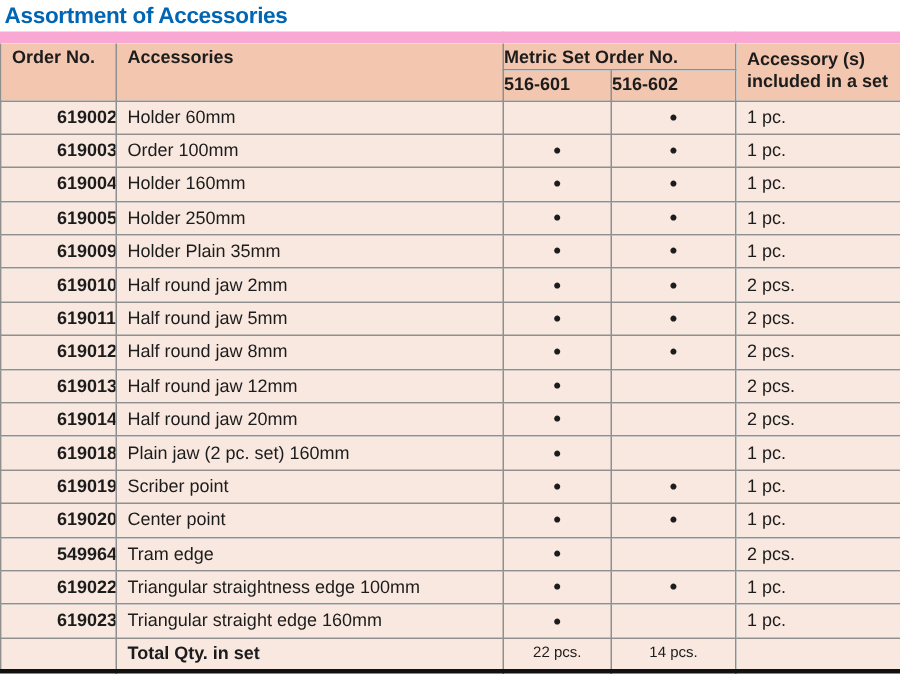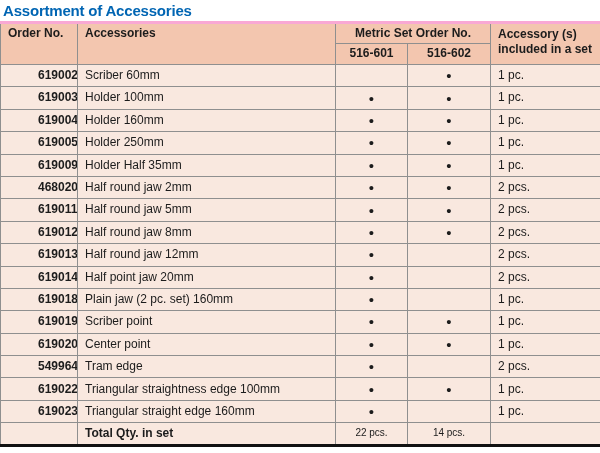--- a/index.html
+++ b/index.html
@@ -20,21 +20,21 @@
     font-size:15px;
     font-weight:700;
     letter-spacing:-0.2px;
     color:var(--title-blue);
     line-height:18px;
   }
   table{
     width:600px;
     border-collapse:collapse;
     table-layout:fixed;
-    border-top:3px solid #f9a8d4;
+    border-top:8px solid #f9a8d4;
     border-bottom:3px solid #111111;
     border-left:1px solid var(--border-gray);
     border-right:1px solid var(--border-gray);
   }
   col.c1{width:77px;}
   col.c2{width:258px;}
   col.c3{width:72px;}
   col.c4{width:83px;}
   col.c5{width:110px;}
   th,td{
@@ -46,21 +46,21 @@
   }
   thead th{
     background:var(--header-bg);
     height:21px;
     font-weight:700;
     text-align:left;
     padding:3px 4px 0 7px;
     vertical-align:top;
   }
   thead th.b{font-weight:700;}
-  thead th.center{text-align:center;padding-left:0;padding-right:0;}
+  thead th.center{text-align:left;padding-left:0;padding-right:0;}
   thead th.wrap{white-space:normal;line-height:1.25;font-size:12px;margin-left:16px;}
   tbody td{
     background:var(--row-bg);
     height:22.4px;
     vertical-align:middle;
     padding:0 4px 0 7px;
   }
   td.c-order{font-weight:700;padding-left:37px;}
   td.c-dot{text-align:center;padding:0;font-size:15px;line-height:1;}
   td.c-qty{padding-left:7px;}
@@ -95,29 +95,29 @@
       </tr>
       <tr>
         <th class="b center">516-601</th>
         <th class="b center">516-602</th>
       </tr>
     </thead>
     <tbody id="table-body">
 
   <tr class="data-row">
     <td class="c-order">619002</td>
-    <td class="c-acc">Scriber 60mm</td>
+    <td class="c-acc">Holder 60mm</td>
     <td class="c-dot"></td>
     <td class="c-dot">•</td>
     <td class="c-qty">1 pc.</td>
   </tr>
 
   <tr class="data-row">
     <td class="c-order">619003</td>
-    <td class="c-acc">Holder 100mm</td>
+    <td class="c-acc">Order 100mm</td>
     <td class="c-dot">•</td>
     <td class="c-dot">•</td>
     <td class="c-qty">1 pc.</td>
   </tr>
 
   <tr class="data-row">
     <td class="c-order">619004</td>
     <td class="c-acc">Holder 160mm</td>
     <td class="c-dot">•</td>
     <td class="c-dot">•</td>
@@ -127,28 +127,28 @@
   <tr class="data-row">
     <td class="c-order">619005</td>
     <td class="c-acc">Holder 250mm</td>
     <td class="c-dot">•</td>
     <td class="c-dot">•</td>
     <td class="c-qty">1 pc.</td>
   </tr>
 
   <tr class="data-row">
     <td class="c-order">619009</td>
-    <td class="c-acc">Holder Half 35mm</td>
-    <td class="c-dot">•</td>
-    <td class="c-dot">•</td>
-    <td class="c-qty">1 pc.</td>
-  </tr>
-
-  <tr class="data-row">
-    <td class="c-order">468020</td>
+    <td class="c-acc">Holder Plain 35mm</td>
+    <td class="c-dot">•</td>
+    <td class="c-dot">•</td>
+    <td class="c-qty">1 pc.</td>
+  </tr>
+
+  <tr class="data-row">
+    <td class="c-order">619010</td>
     <td class="c-acc">Half round jaw 2mm</td>
     <td class="c-dot">•</td>
     <td class="c-dot">•</td>
     <td class="c-qty">2 pcs.</td>
   </tr>
 
   <tr class="data-row">
     <td class="c-order">619011</td>
     <td class="c-acc">Half round jaw 5mm</td>
     <td class="c-dot">•</td>
@@ -167,21 +167,21 @@
   <tr class="data-row">
     <td class="c-order">619013</td>
     <td class="c-acc">Half round jaw 12mm</td>
     <td class="c-dot">•</td>
     <td class="c-dot"></td>
     <td class="c-qty">2 pcs.</td>
   </tr>
 
   <tr class="data-row">
     <td class="c-order">619014</td>
-    <td class="c-acc">Half point jaw 20mm</td>
+    <td class="c-acc">Half round jaw 20mm</td>
     <td class="c-dot">•</td>
     <td class="c-dot"></td>
     <td class="c-qty">2 pcs.</td>
   </tr>
 
   <tr class="data-row">
     <td class="c-order">619018</td>
     <td class="c-acc">Plain jaw (2 pc. set) 160mm</td>
     <td class="c-dot">•</td>
     <td class="c-dot"></td>

